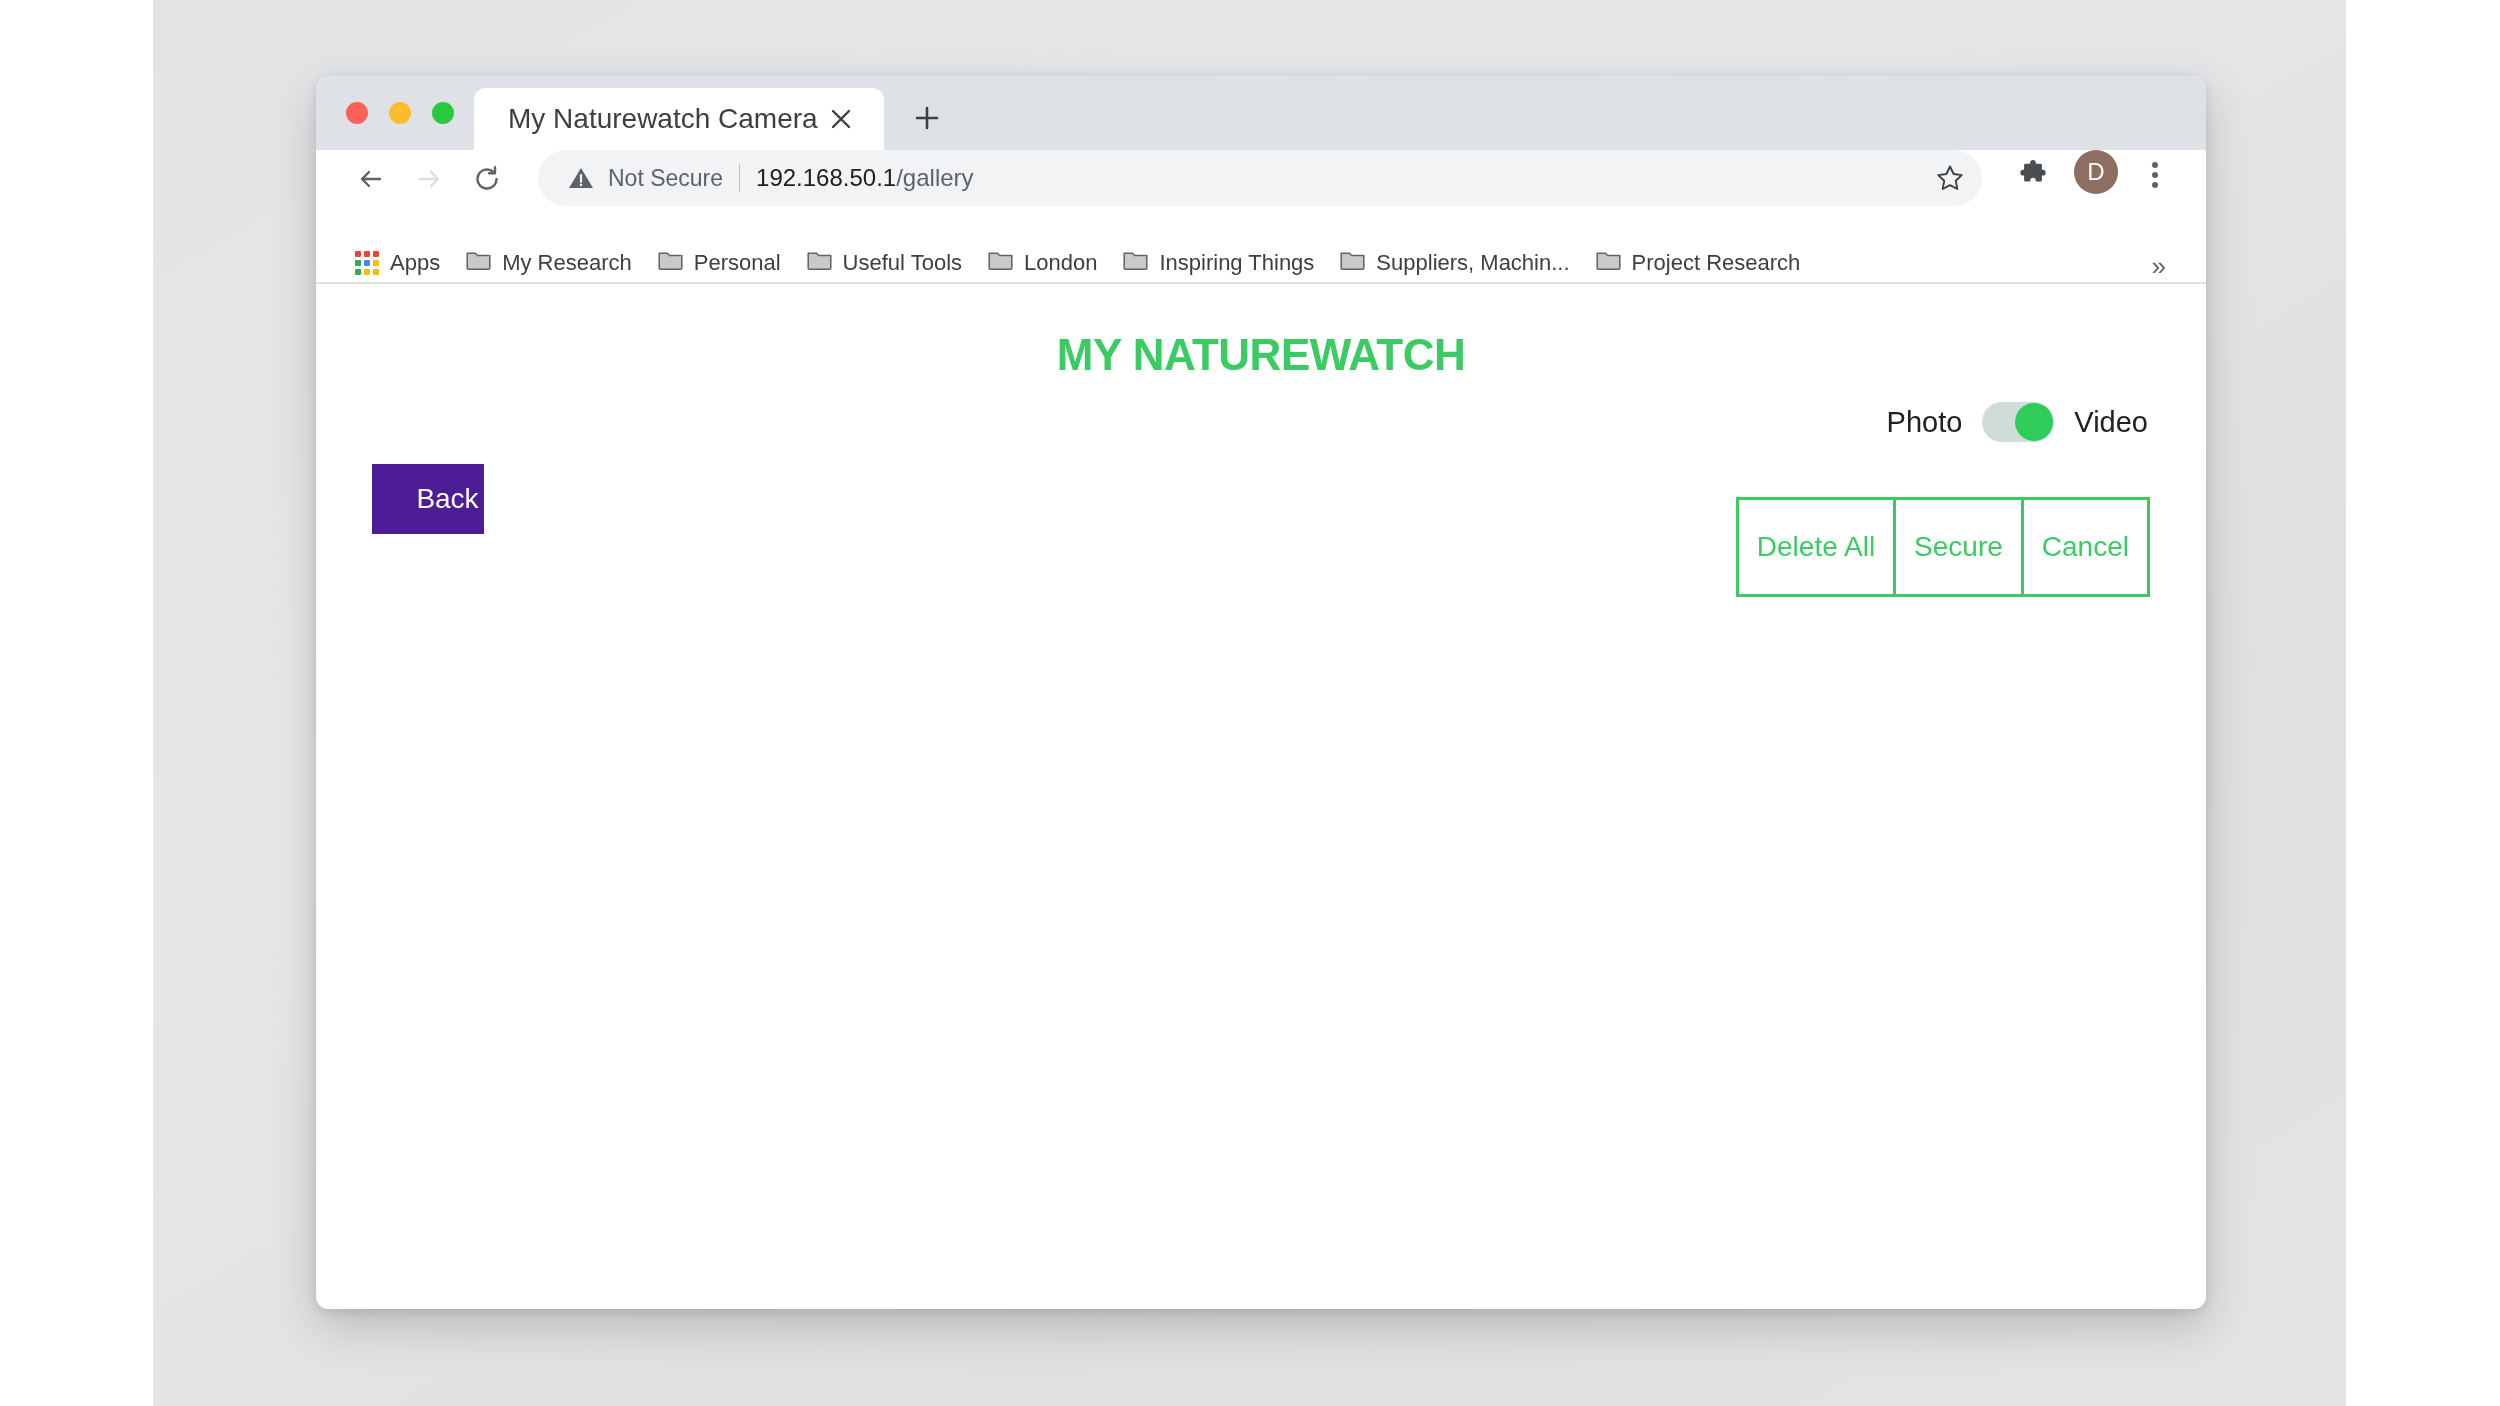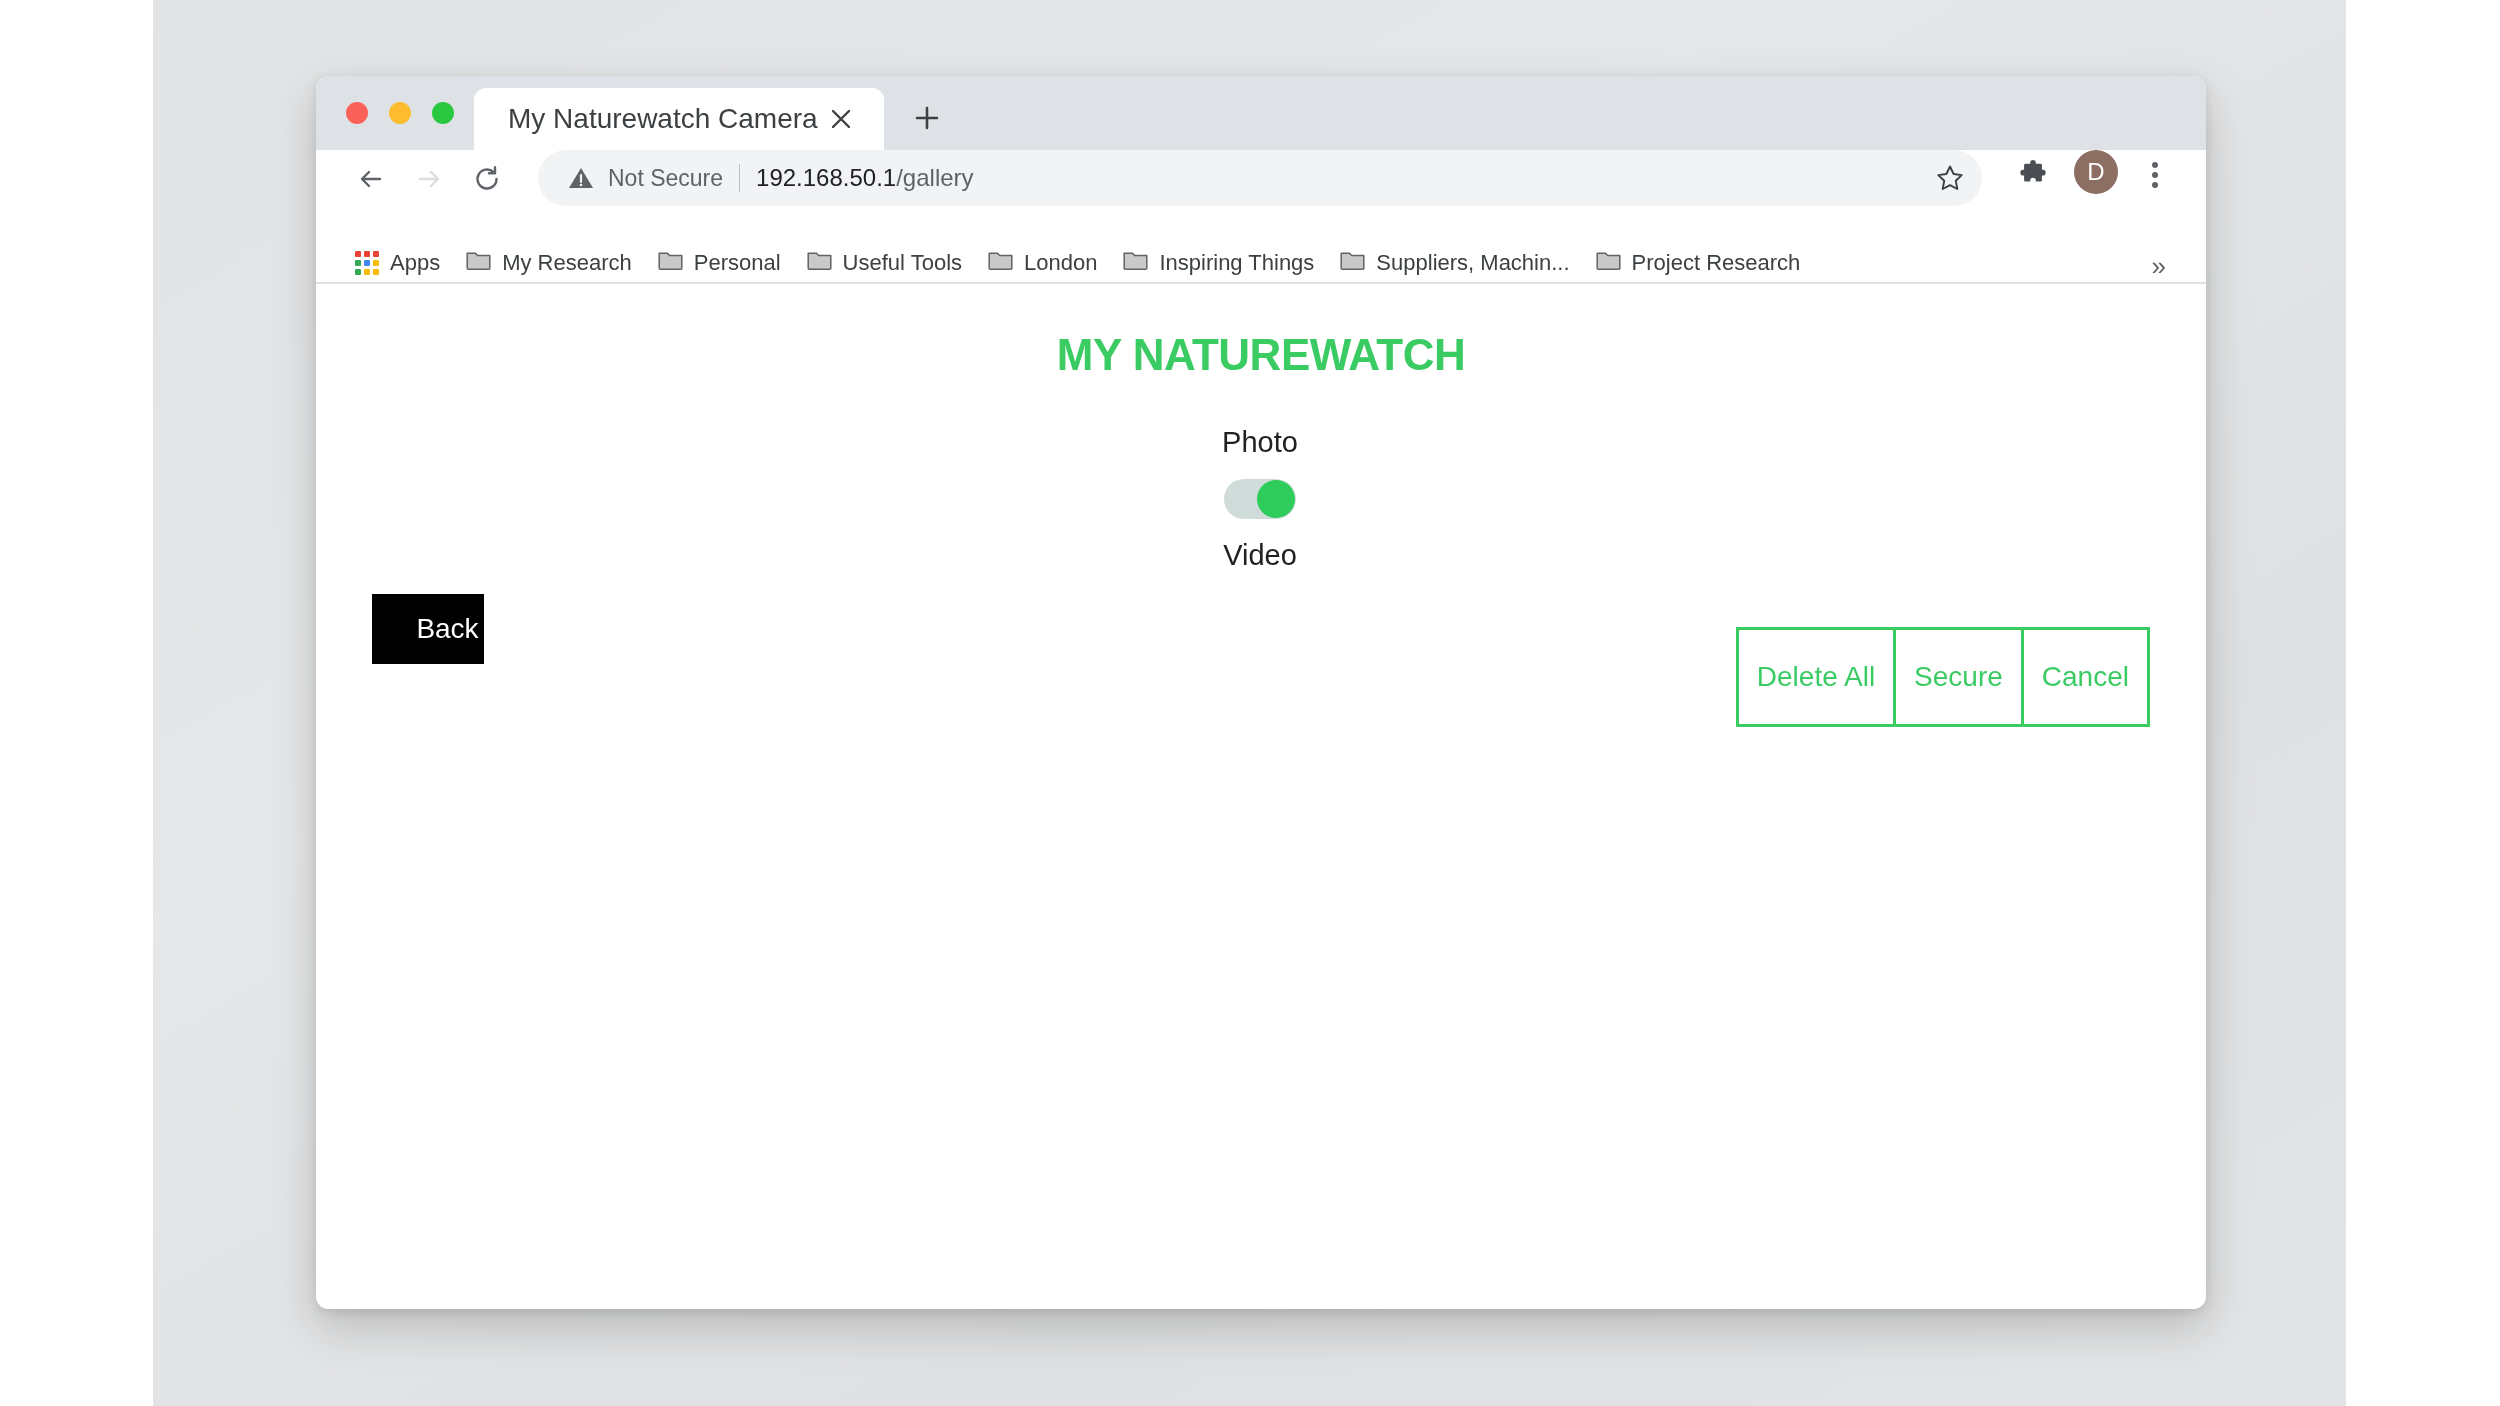--- a/index.html
+++ b/index.html
@@ -206,23 +206,22 @@
     color: #3ACB63;
     letter-spacing: -0.5px;
     padding-top: 46px;
   }
 
   .mode-row {
     display: flex;
     align-items: center;
     justify-content: flex-end;
     gap: 20px;
-    margin-top: 46px;
+    margin-top: 22px;
     padding-right: 2px;
-    flex-direction: column;
   }
   .mode-label { font-size: 29px; color: #202124; }
   .switch {
     width: 72px;
     height: 40px;
     border-radius: 20px;
     background: #d0dcda;
     position: relative;
   }
   .switch-knob {
@@ -239,21 +238,21 @@
     position: relative;
     margin-top: 22px;
     height: 100px;
   }
   .back-btn {
     position: absolute;
     left: 0;
     top: 0;
     width: 112px;
     height: 70px;
-    background: #000000;
+    background: #4c1d95;
     color: #ffffff;
     font-size: 28px;
     display: flex;
     align-items: center;
     justify-content: center;
     border: none;
     font-family: inherit;
     padding-left: 39px;
   }
   .delete-group {

